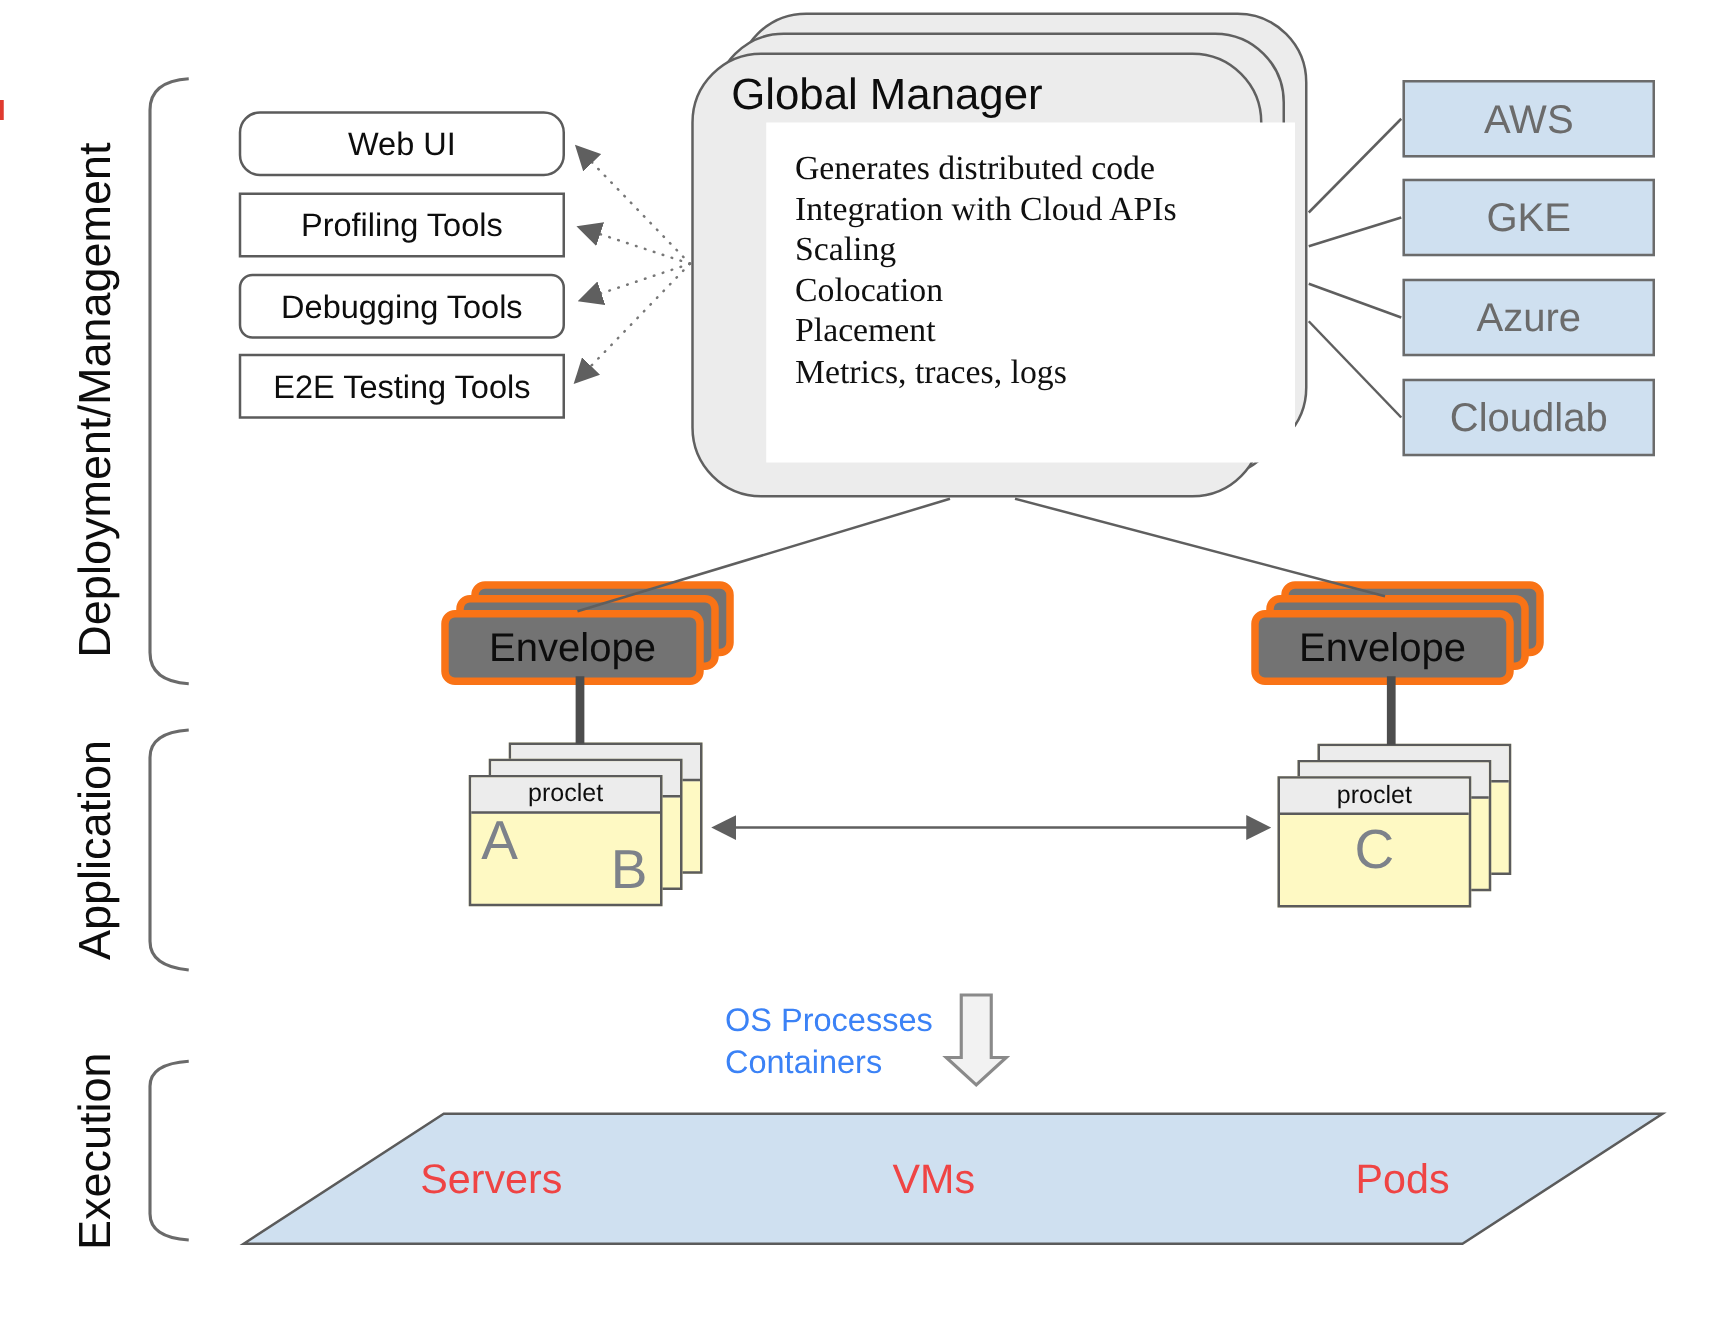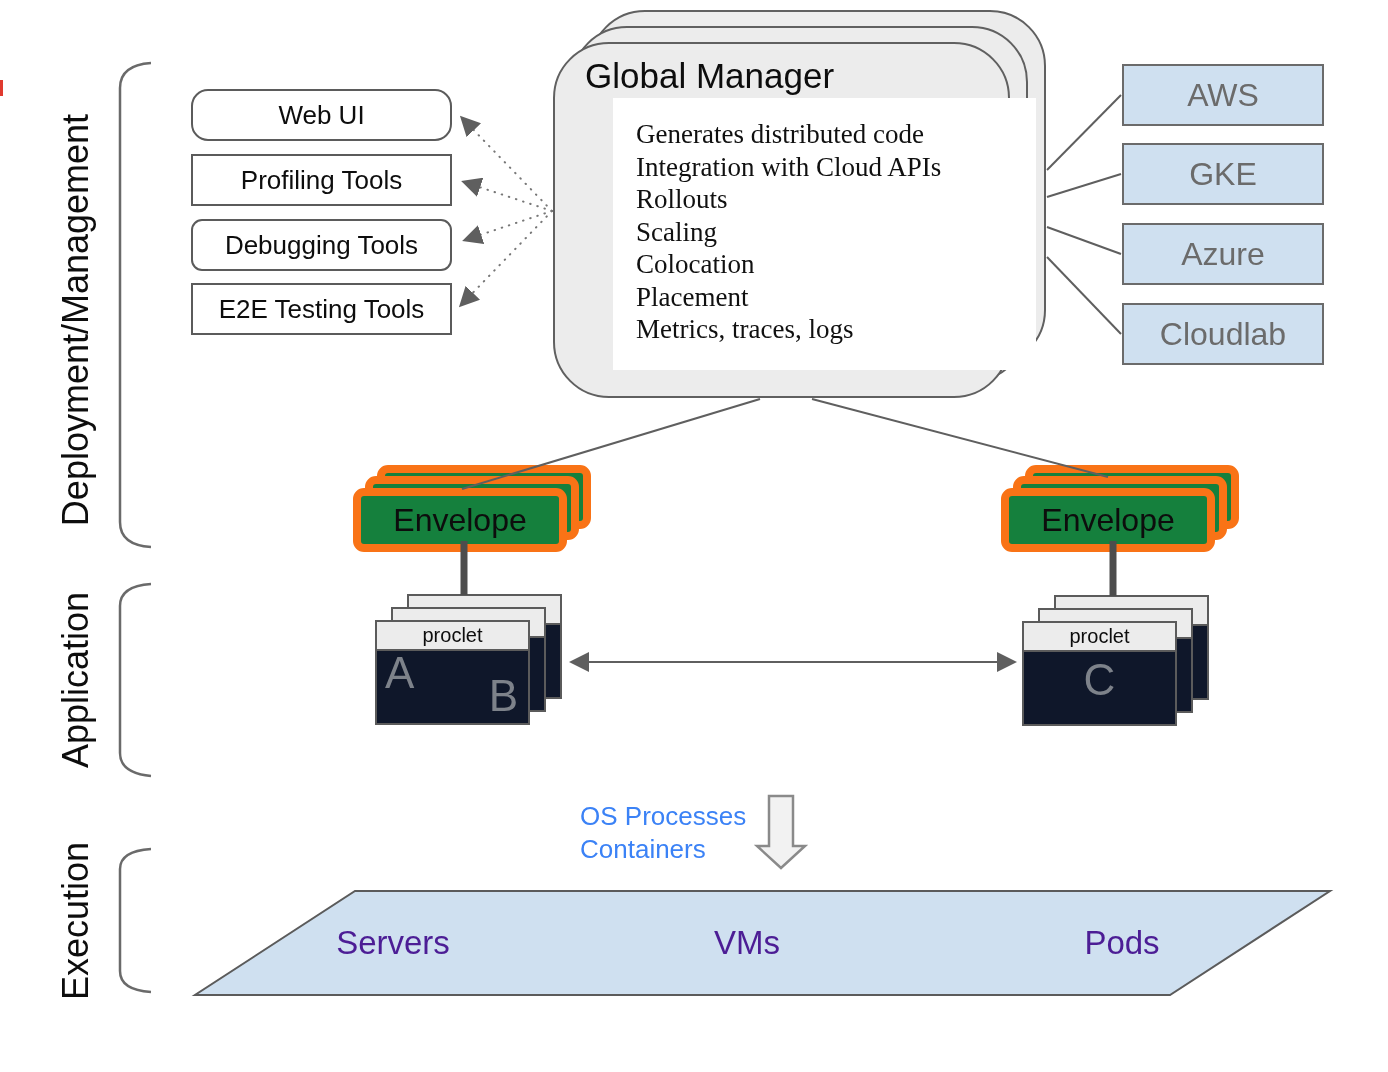--- a/index.html
+++ b/index.html
@@ -17,35 +17,35 @@
            border:2px solid #606060;border-radius:56px;z-index:2;}
   .gm-title{position:absolute;left:30px;top:12px;font-size:35px;color:#0d0d0d;}
   .gm-white{position:absolute;left:14px;top:54px;width:423px;height:272px;background:#ffffff;margin-left:44px;}
   .gm-list{position:absolute;left:23px;top:20px;right:8px;
            font-family:"Liberation Serif",serif;font-size:27px;line-height:32.5px;color:#101010;}
   
   .cloud-box{position:absolute;left:1122px;width:198px;height:58px;background:#cfe0f0;
              border:2px solid #6b6b6b;display:flex;align-items:center;justify-content:center;
              font-size:32px;color:#6b6b6b;z-index:2;}
   
-  .env-card{position:absolute;width:198px;height:48px;background:#15803d;
-            border:8px solid #f97316;border-radius:11px;z-index:2;}
+  .env-card{position:absolute;width:198px;height:48px;background:#737373;
+            border:6px solid #f97316;border-radius:11px;z-index:2;}
   .env-label{display:flex;align-items:center;justify-content:center;width:100%;height:100%;
              font-size:32px;color:#0d0d0d;}
   
-  .proclet-card{position:absolute;width:151px;height:101px;background:#0f172a;
+  .proclet-card{position:absolute;width:151px;height:101px;background:#fef9c3;
                 border:2px solid #5b5b5b;z-index:2;}
   .proclet-head{height:27px;background:#ececec;border-bottom:2px solid #5b5b5b;
                 display:flex;align-items:center;justify-content:center;
                 font-size:20px;color:#0d0d0d;}
   .proclet-letter{position:absolute;font-size:44px;color:#7d828a;z-index:3;}
   
   .note{position:absolute;left:580px;top:800px;font-size:26px;line-height:33px;color:#3b82f6;z-index:2;}
   
-  .plat-label{position:absolute;top:924px;font-size:33px;color:#4c1d95;z-index:10;
+  .plat-label{position:absolute;top:924px;font-size:33px;color:#ef4444;z-index:10;
               transform:translateX(-50%);}
   .red-mark{position:absolute;left:0;top:80px;width:3px;height:16px;background:#e03a2f;z-index:4;}
   svg.overlay{position:absolute;left:0;top:0;z-index:5;pointer-events:none;}
 </style>
 </head>
 <body>
 
 <div class="red-mark"></div>
 
 <div class="vlabel" style="width:460px;left:-154px;top:298px;">Deployment/Management</div>
@@ -66,21 +66,20 @@
   </div>
 
 <div class="gm-card" style="left:589px;top:10px;"></div>
 <div class="gm-card" style="left:571px;top:26px;"></div>
 <div class="gm-card" style="left:553px;top:42px;">
   <div class="gm-title">Global Manager</div>
   <div class="gm-white">
     <div class="gm-list">
       <div>Generates distributed code</div>
       <div>Integration with Cloud APIs</div>
-      <div>Rollouts</div>
       <div>Scaling</div>
       <div>Colocation</div>
       <div>Placement</div>
       <div>Metrics, traces, logs</div>
     </div>
   </div>
 </div>
 
 <div class="cloud-box" style="top:64px;">
     <span>AWS</span>

